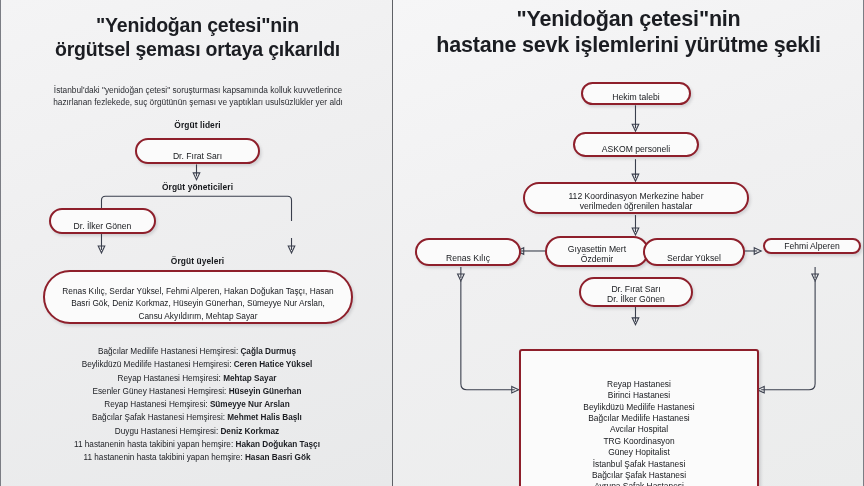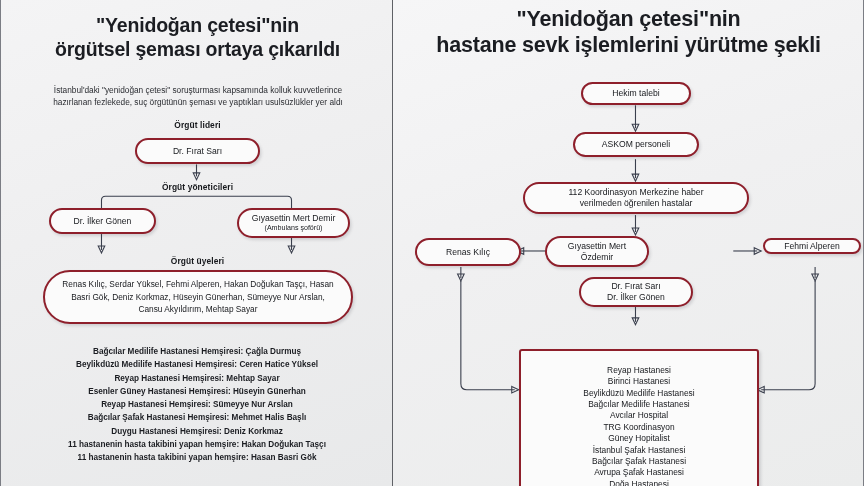--- a/index.html
+++ b/index.html
@@ -76,21 +76,21 @@
     color: #15171b;
     letter-spacing: 0.1px;
   }
 
   
   .box {
     position: absolute;
     display: flex;
     flex-direction: column;
     align-items: center;
-    justify-content: center;
+    justify-content: flex-end;
     text-align: center;
     background: #fbfbfb;
     border: 2.2px solid #8e1f2b;
     color: #17191d;
     box-shadow: 1.5px 2px 3px rgba(60,60,70,0.17);
   }
   .box.pill { border-radius: 999px; }
   .box.soft { border-radius: 3px; margin-top: 24px; }
 
   .box .l1 { font-size: 8.6px; line-height: 1.25; }
@@ -113,21 +113,21 @@
 
   
   #nurse-list {
     position: absolute;
     left: 16px; top: 345px; width: 360px;
     text-align: center;
     font-size: 8.2px;
     line-height: 1.62;
     color: #1b1d22;
   }
-  #nurse-list .role { font-weight: bold; }
+  #nurse-list .role { font-weight: normal; }
   #nurse-list .who  { font-weight: bold; }
 
   
   svg.wires {
     position: absolute;
     left: 0; top: 0;
     width: 100%; height: 100%;
     overflow: visible;
     pointer-events: none;
   }
@@ -165,24 +165,20 @@
     <div class="box pill" style="left:134px; top:138px; width:125px; height:26px;">
       <div class="l1">Dr. Fırat Sarı</div>
     </div>
 
     <div class="grp-label" style="left:143px; top:182px; width:107px;">Örgüt yöneticileri</div>
 
     <div class="box pill" style="left:48px; top:208px; width:107px; height:26px;">
       <div class="l1">Dr. İlker Gönen</div>
     </div>
 
-    <div class="box pill" style="left:236px; top:208px; width:113px; height:30px;">
-      <div class="l1">Gıyasettin Mert Demir</div>
-      <div class="l2">(Ambulans şoförü)</div>
-    </div>
 
     <div class="grp-label" style="left:143px; top:256px; width:107px;">Örgüt üyeleri</div>
 
     <div class="box pill" style="left:42px; top:270px; width:310px; height:54px;">
       <div class="members-text">Renas Kılıç, Serdar Yüksel, Fehmi Alperen, Hakan Doğukan Taşçı, Hasan Basri Gök, Deniz Korkmaz, Hüseyin Günerhan, Sümeyye Nur Arslan, Cansu Akyıldırım, Mehtap Sayar</div>
     </div>
 
     <div id="nurse-list">
         <div><span class="role">Bağcılar Medilife Hastanesi Hemşiresi: </span><span class="who">Çağla Durmuş</span></div>
         <div><span class="role">Beylikdüzü Medilife Hastanesi Hemşiresi: </span><span class="who">Ceren Hatice Yüksel</span></div>
@@ -249,20 +245,23 @@
 
     <div class="box pill" style="left:22px; top:238px; width:106px; height:28px;">
       <div class="l1">Renas Kılıç</div>
     </div>
 
     <div class="box pill" style="left:152px; top:236px; width:104px; height:31px;">
       <div class="l1">Gıyasettin Mert</div>
       <div class="l1">Özdemir</div>
     </div>
 
+    <div class="box pill" style="left:250px; top:238px; width:102px; height:28px;">
+      <div class="l1">Serdar Yüksel</div>
+    </div>
 
     <div class="box pill" style="left:370px; top:238px; width:98px; height:16px;">
       <div class="l1">Fehmi Alperen</div>
     </div>
 
     <div class="box pill" style="left:186px; top:277px; width:114px; height:30px;">
       <div class="l1">Dr. Fırat Sarı</div>
       <div class="l1">Dr. İlker Gönen</div>
     </div>
 

